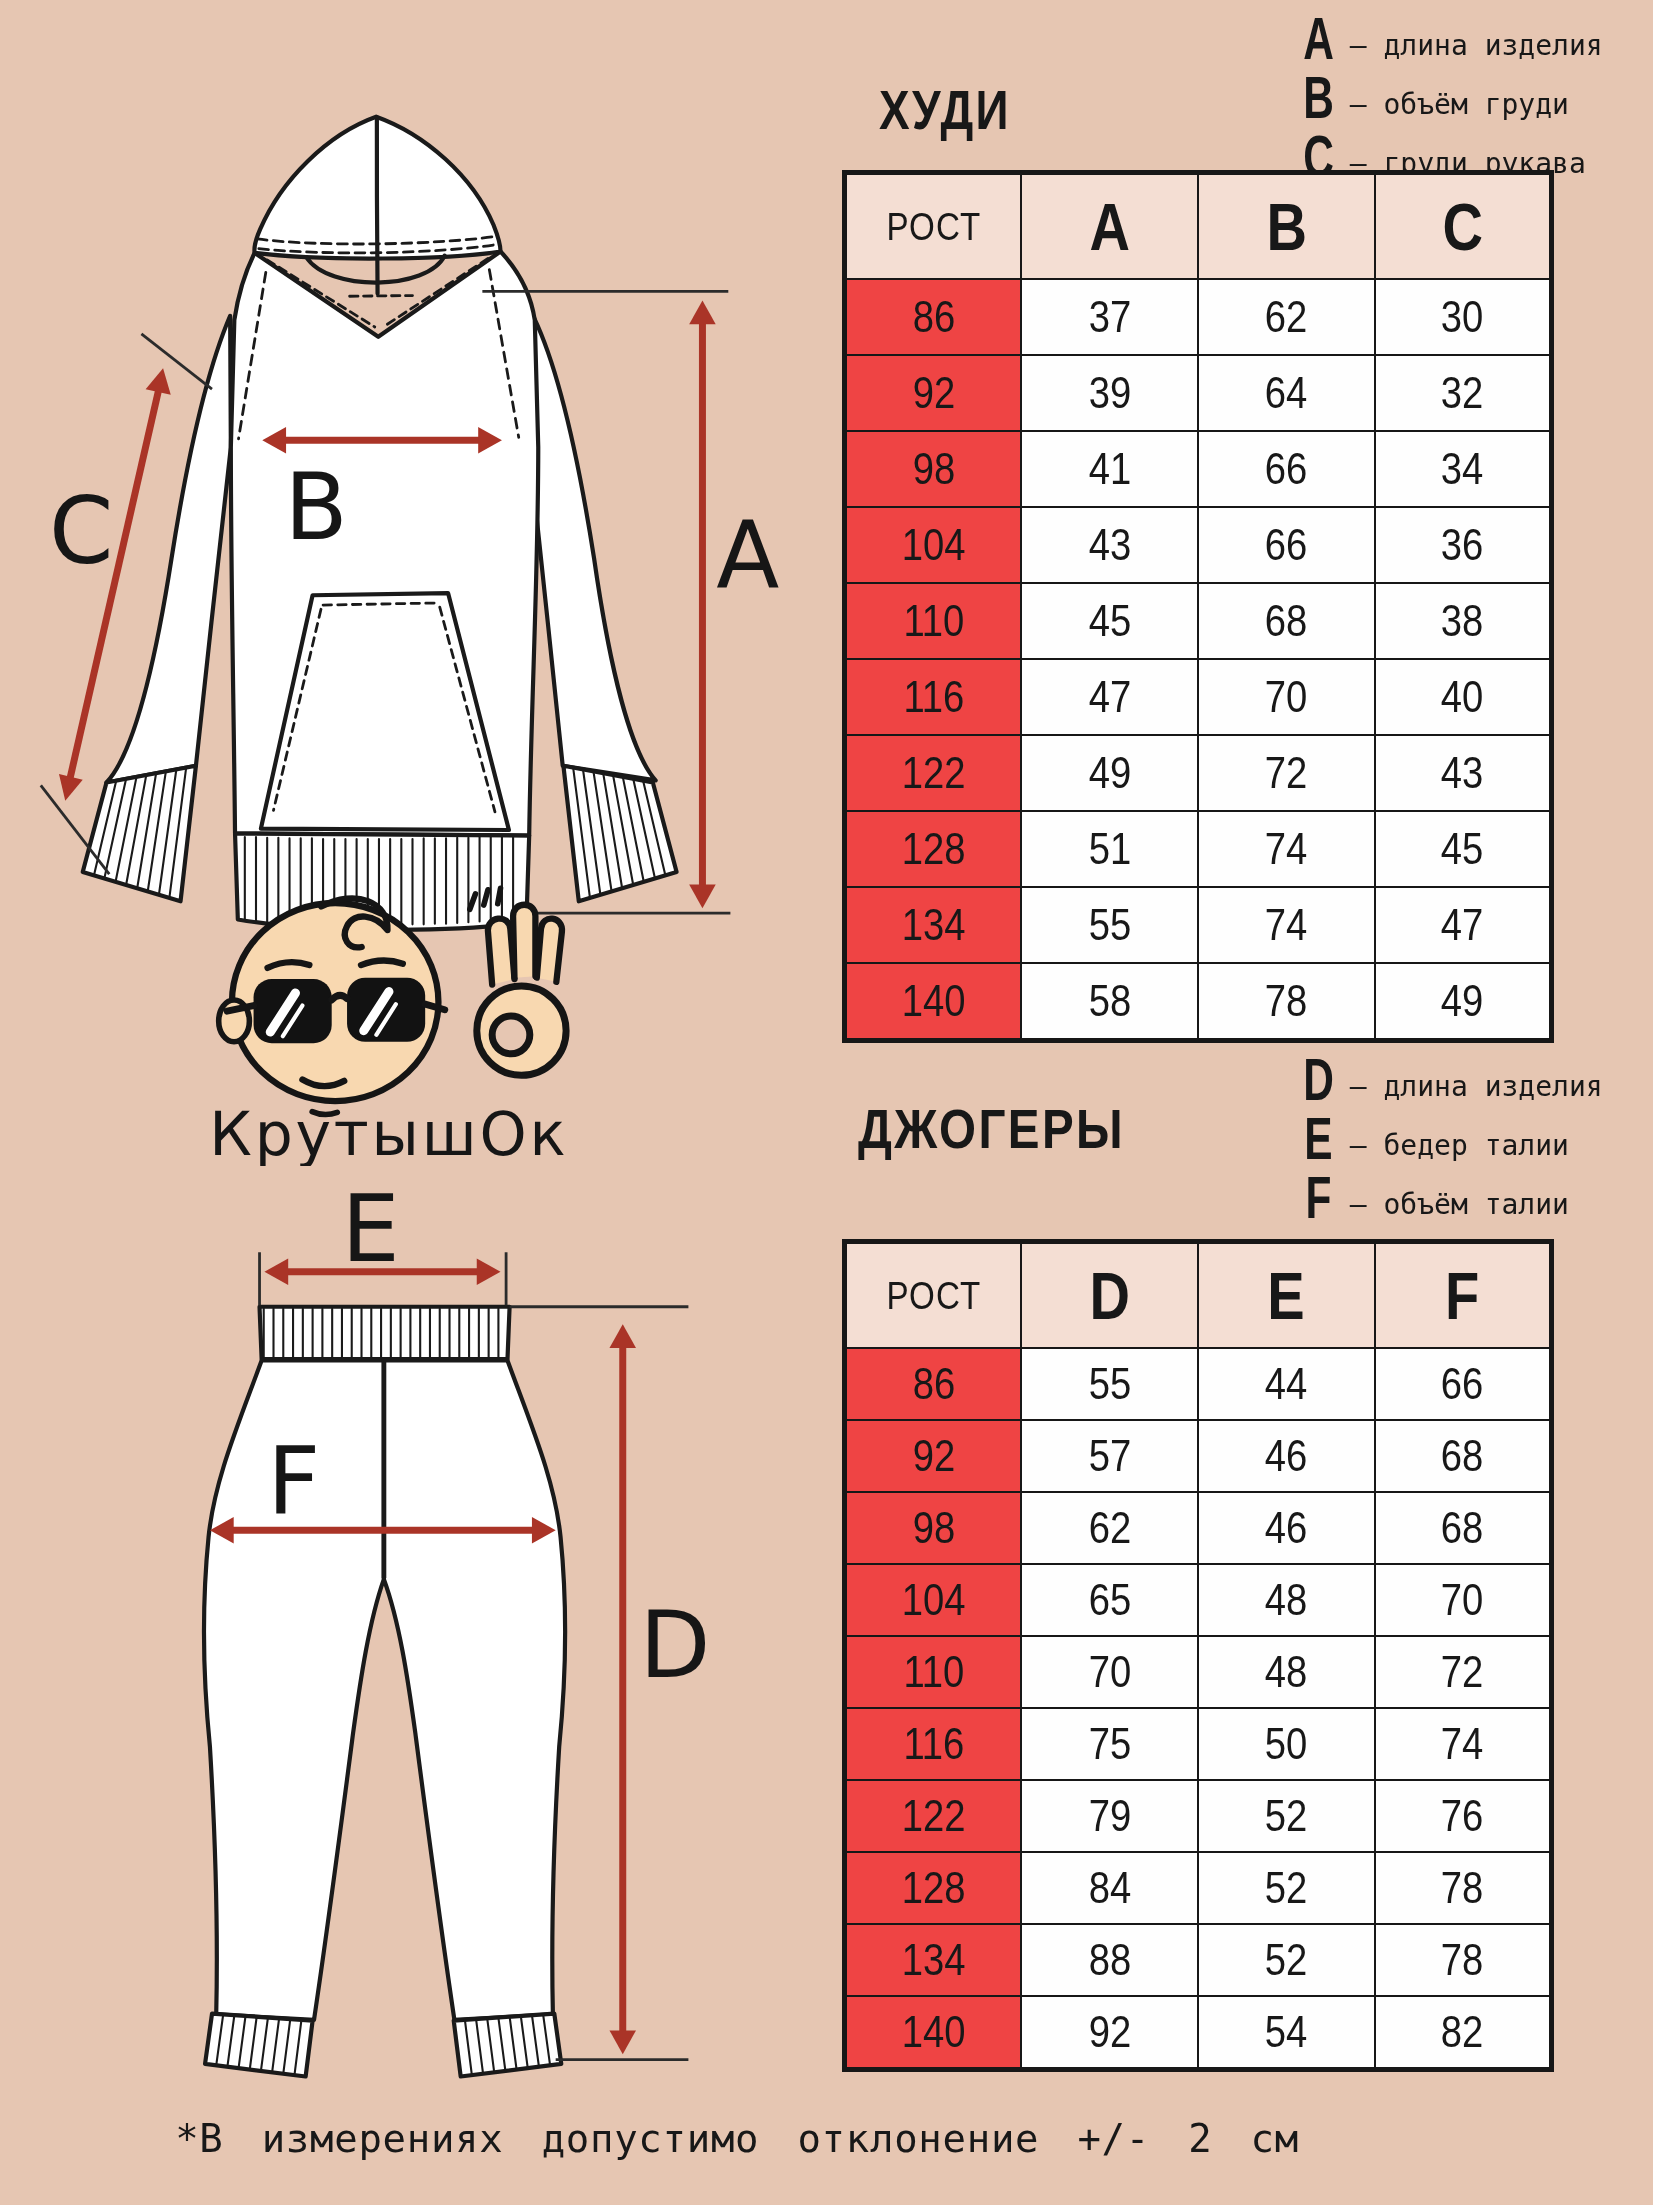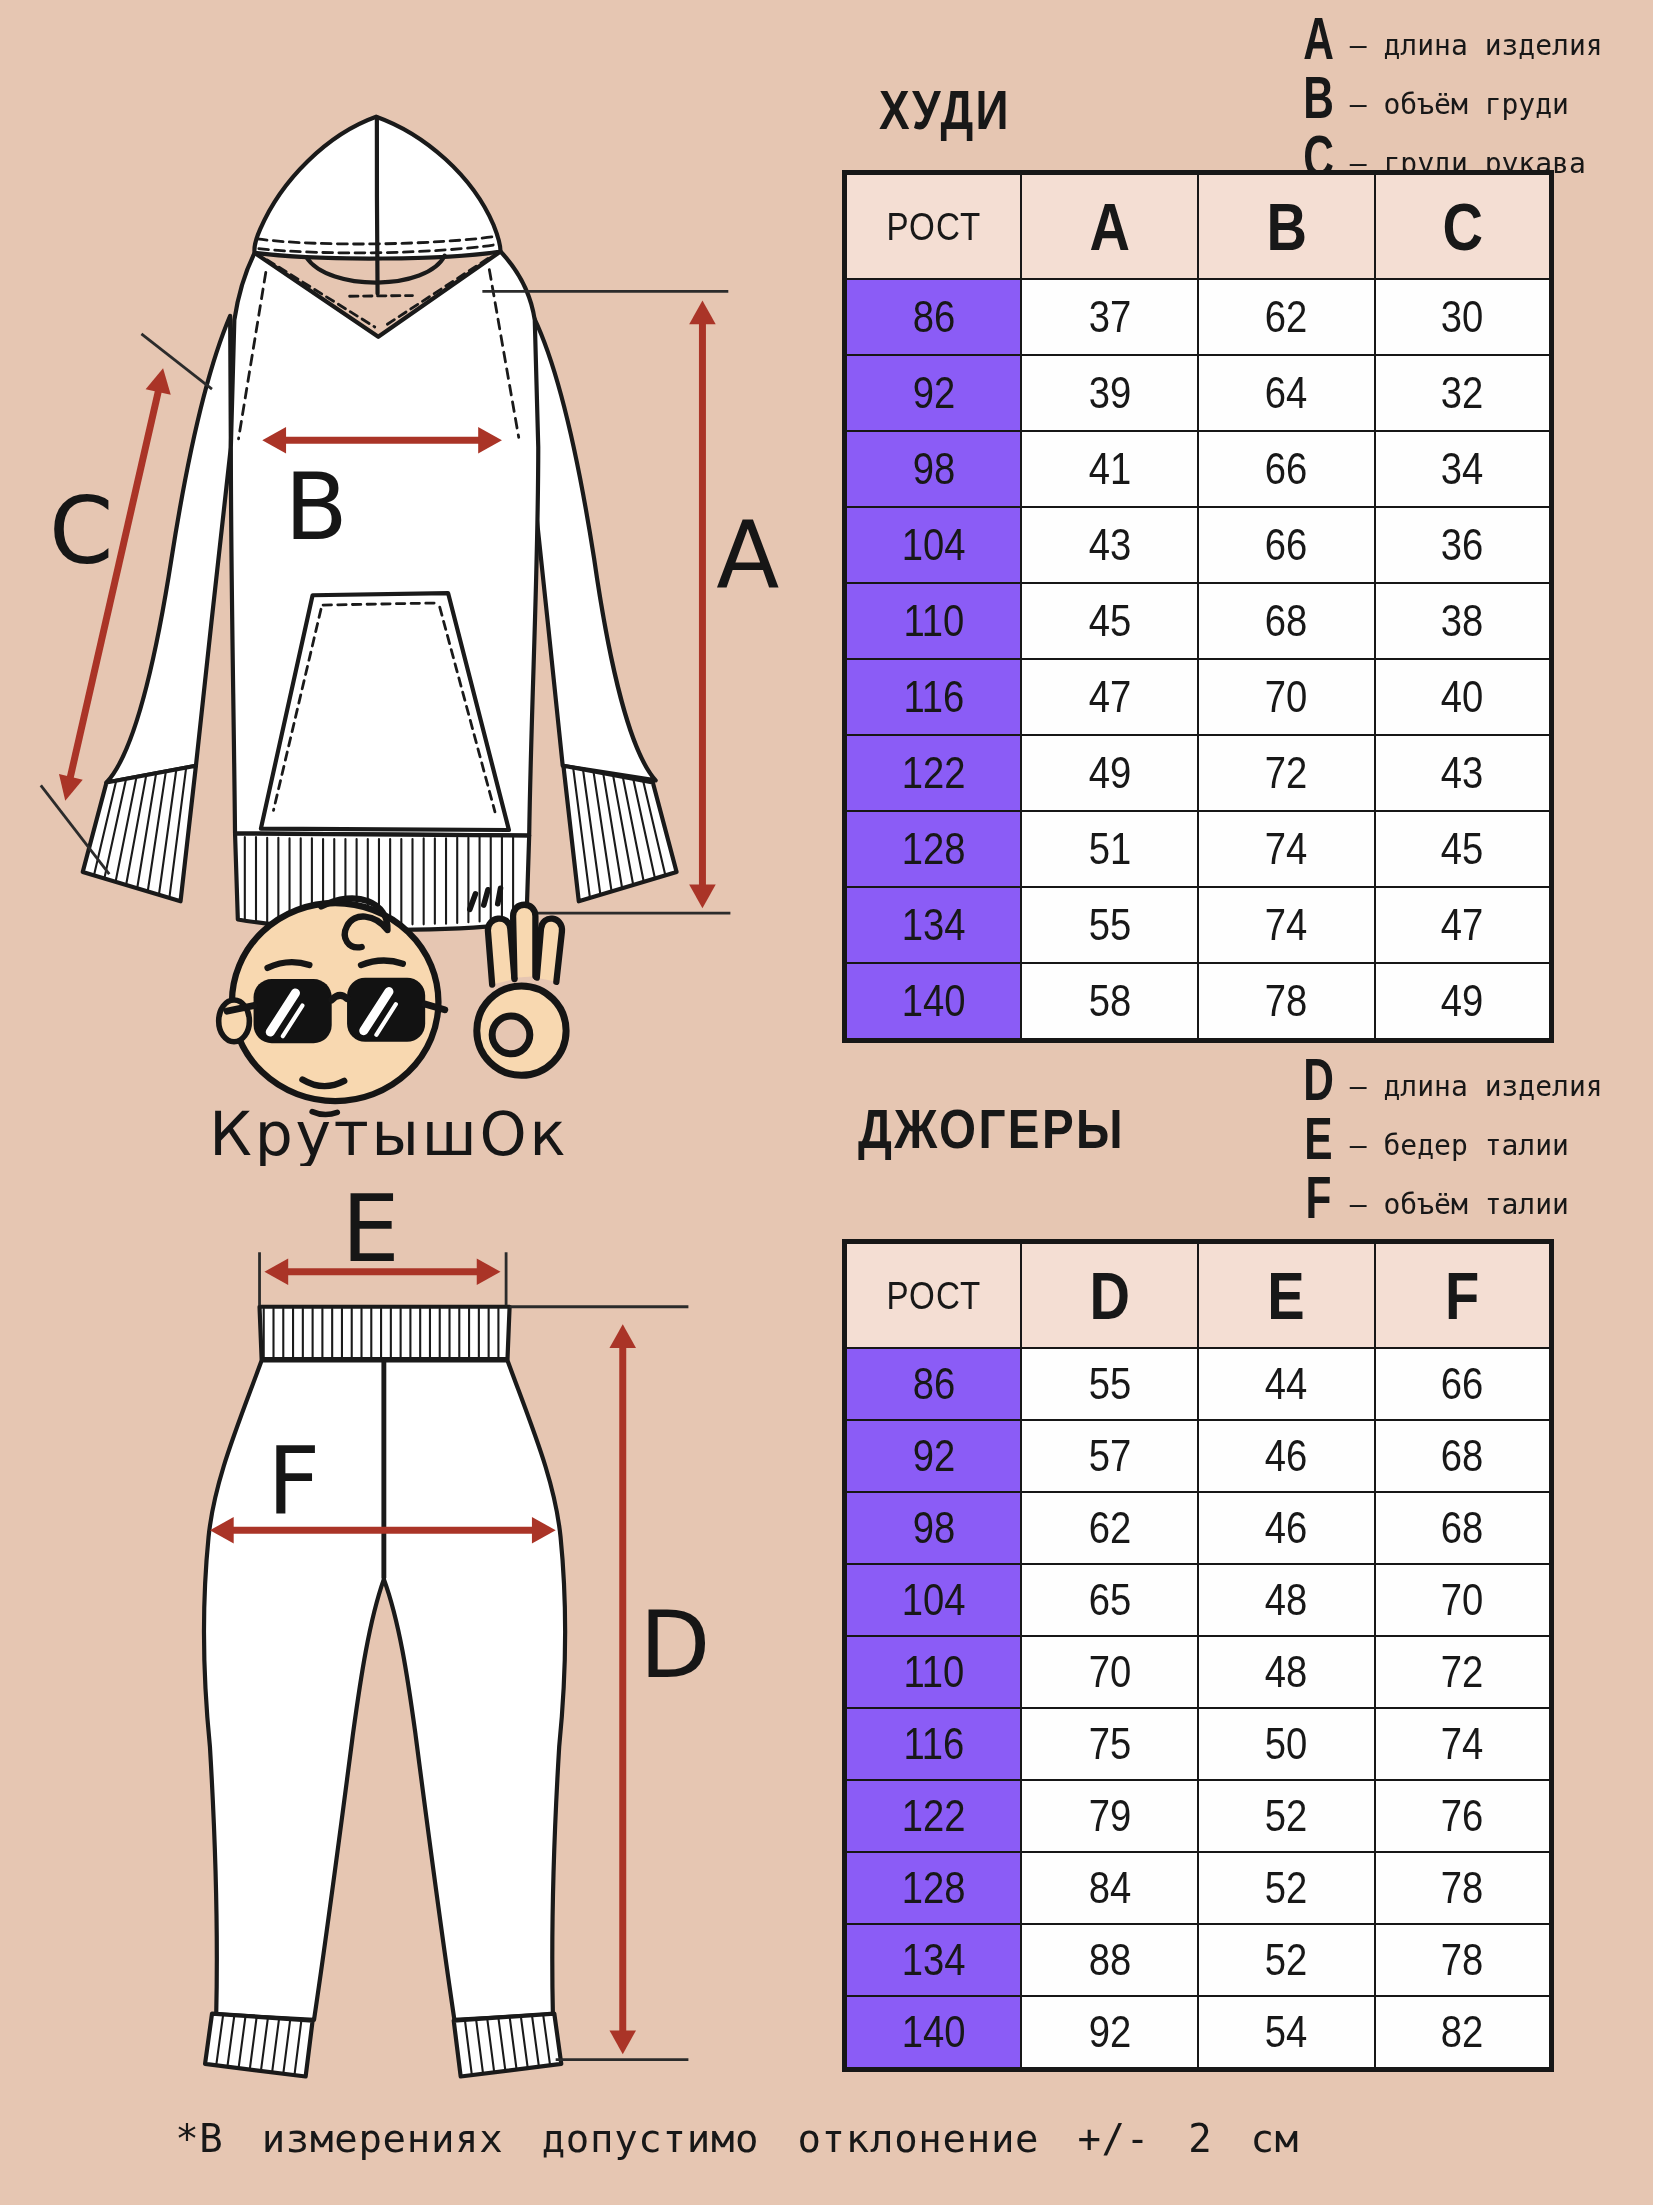--- a/index.html
+++ b/index.html
@@ -18,21 +18,21 @@
   .legend-desc{font-family:"DejaVu Sans Mono",monospace;font-size:28px;line-height:1;
       padding-bottom:5.6px;padding-left:9.8px;white-space:nowrap;text-align:center;}
   
   table.size-table{border-collapse:collapse;width:712px;table-layout:fixed;
       border:5.6px solid #171717;background:#fff;}
   table.size-table th,table.size-table td{border:2.8px solid #171717;text-align:center;vertical-align:middle;padding:0;}
   table.size-table thead th{height:103px;background:#f4ded3;}
   table.size-table thead th .cellv{font-size:66px;font-weight:700;}
   table.size-table thead th.rost .cellv{font-size:39px;font-weight:400;letter-spacing:1.4px;}
   table.size-table tbody td{background:#fefefe;}
-  table.size-table tbody td:first-child{background:#8b5cf6;}
+  table.size-table tbody td:first-child{background:#ef4444;}
   table.hoodie tbody td{height:74px;}
   table.joggers tbody td{height:70px;}
   table.size-table tbody td .cellv{font-size:45px;font-weight:400;}
   .cellv{display:inline-block;transform:scaleX(.85);transform-origin:center;}
   
   .footnote{left:0;top:2116px;width:1474px;text-align:center;
       font-family:"DejaVu Sans Mono",monospace;font-size:39px;letter-spacing:0.7px;word-spacing:14px;white-space:nowrap;}
   svg text{font-family:"DejaVu Sans",sans-serif;fill:#161616;}
 </style>
 </head>

